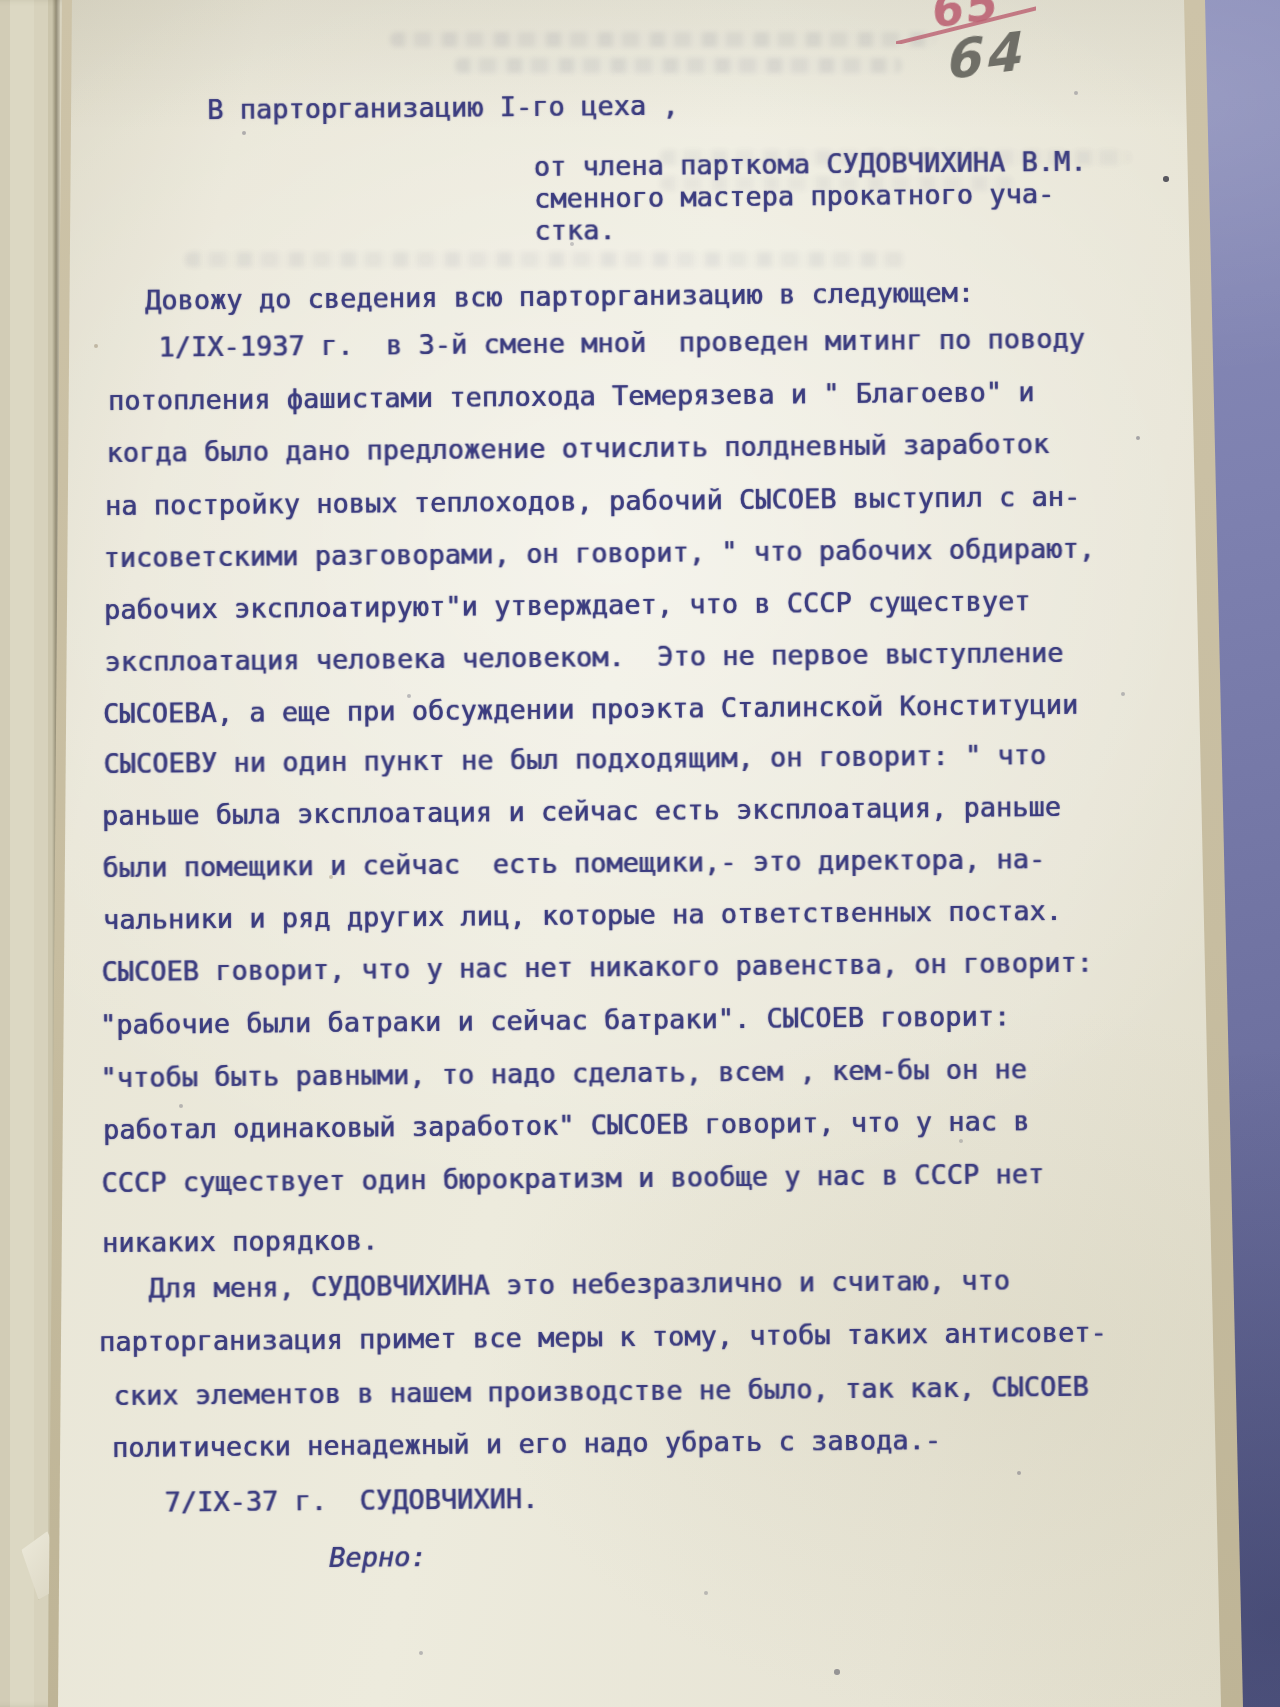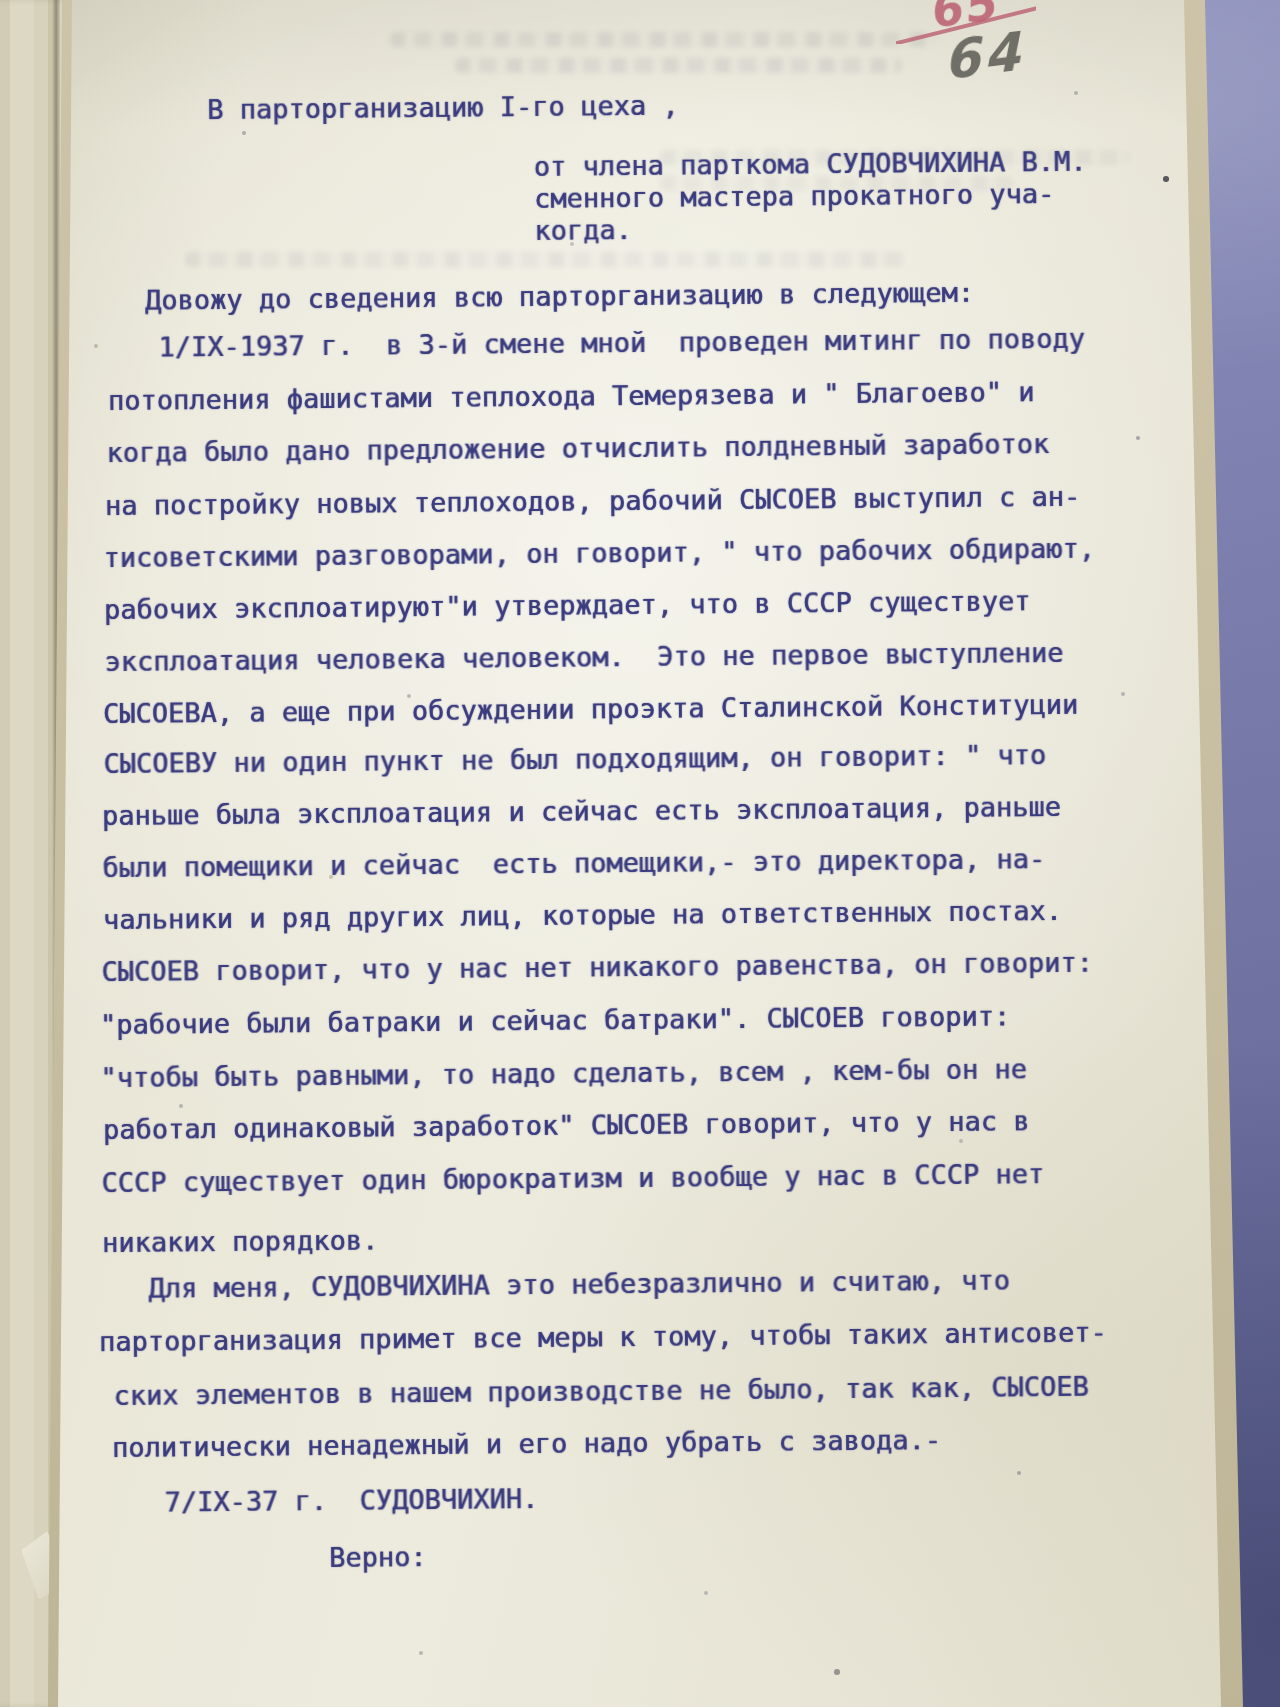--- a/index.html
+++ b/index.html
@@ -120,21 +120,21 @@
       <div class="row" style="opacity:.8;"></div>
     </div>
 
     <div class="specks"></div>
 
     <div class="doc">
       <div class="ln" style="left:214px;top:96px;">В парторганизацию I-го цеха ,</div>
 
       <div class="ln" style="left:540px;top:156px;">от члена парткома СУДОВЧИХИНА В.М.</div>
       <div class="ln" style="left:540px;top:188px;">сменного мастера прокатного уча-</div>
-      <div class="ln" style="left:540px;top:220px;">когда.</div>
+      <div class="ln" style="left:540px;top:220px;">стка.</div>
 
       <div class="ln" style="left:150px;top:286px;">Довожу до сведения всю парторганизацию в следующем:</div>
 
       <div class="ln" style="left:163px;top:333px;">1/IX-1937 г.  в 3-й смене мной  проведен митинг по поводу</div>
       <div class="ln" style="left:112px;top:386px;">потопления фашистами теплохода Темерязева и " Благоево" и</div>
       <div class="ln" style="left:110px;top:438px;">когда было дано предложение отчислить полдневный заработок</div>
       <div class="ln" style="left:108px;top:491px;">на постройку новых теплоходов, рабочий СЫСОЕВ выступил с ан-</div>
       <div class="ln" style="left:106px;top:543px;">тисоветскими разговорами, он говорит, " что рабочих обдирают,</div>
       <div class="ln" style="left:106px;top:595px;">рабочих эксплоатируют"и утверждает, что в СССР существует</div>
       <div class="ln" style="left:106px;top:647px;">эксплоатация человека человеком.  Это не первое выступление</div>
@@ -148,21 +148,21 @@
       <div class="ln" style="left:98px;top:1063px;">"чтобы быть равными, то надо сделать, всем , кем-бы он не</div>
       <div class="ln" style="left:100px;top:1115px;">работал одинаковый заработок" СЫСОЕВ говорит, что у нас в</div>
       <div class="ln" style="left:98px;top:1168px;">СССР существует один бюрократизм и вообще у нас в СССР нет</div>
       <div class="ln" style="left:98px;top:1228px;">никаких порядков.</div>
       <div class="ln" style="left:144px;top:1274px;">Для меня, СУДОВЧИХИНА это небезразлично и считаю, что</div>
       <div class="ln" style="left:94px;top:1327px;">парторганизация примет все меры к тому, чтобы таких антисовет-</div>
       <div class="ln" style="left:108px;top:1381px;">ских элементов в нашем производстве не было, так как, СЫСОЕВ</div>
       <div class="ln" style="left:106px;top:1433px;">политически ненадежный и его надо убрать с завода.-</div>
 
       <div class="ln" style="left:158px;top:1488px;">7/IX-37 г.  СУДОВЧИХИН.</div>
-      <div class="ln" style="left:322px;top:1545px;">Верно:</div>
+      <div class="ln" style="left:322px;top:1545px;font-style:italic;">Верно:</div>
     </div>
 
     <div class="pencil-num">64</div>
 
     <div class="red-wrap">
       <div class="red-digits">65</div>
       <div class="red-strike"></div>
     </div>
 
   </div>

